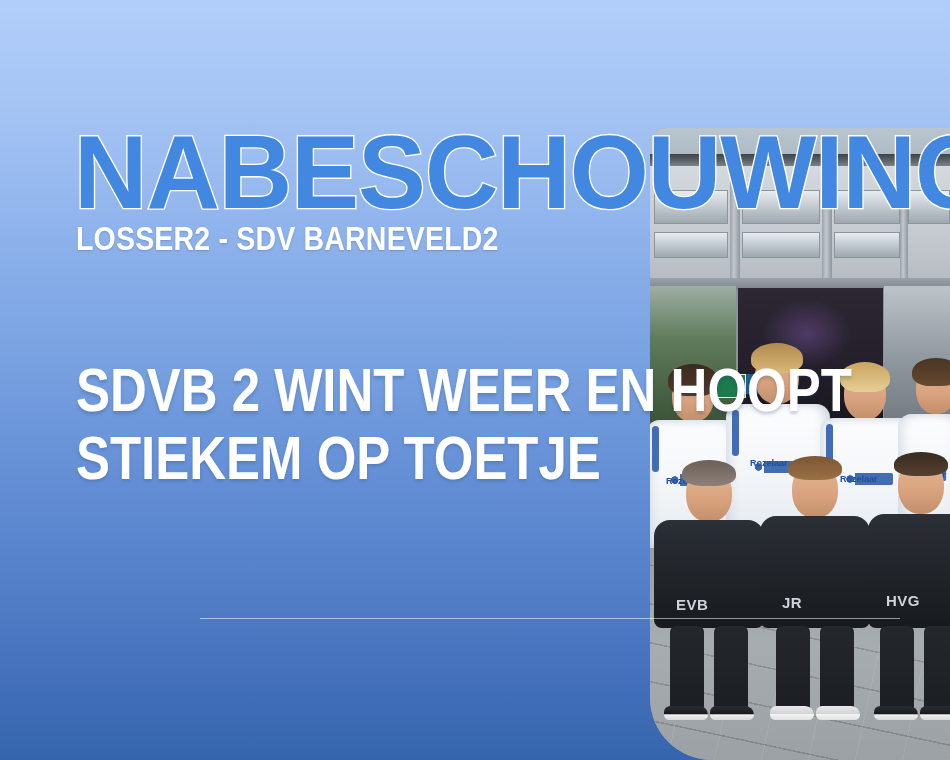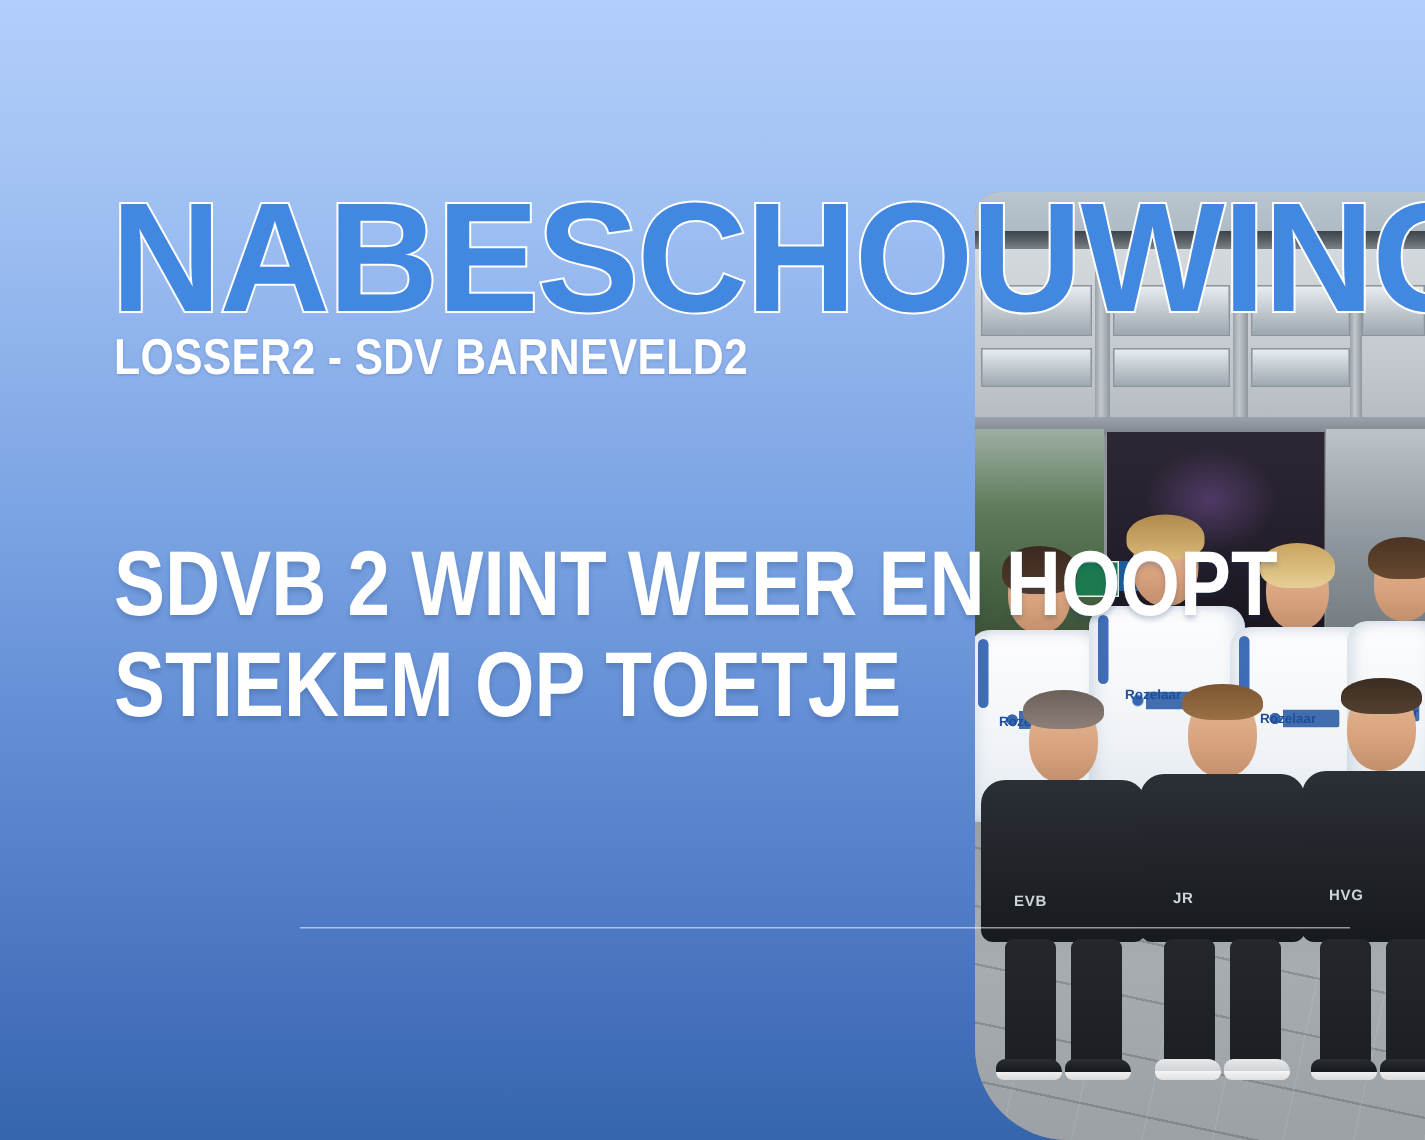--- a/index.html
+++ b/index.html
@@ -142,21 +142,21 @@
     border-radius: 4px 4px 8px 8px;
   }
   .staff-polo {
     position: absolute;
     background: linear-gradient(180deg,#2b2f36 0%,#202429 55%,#171a1f 100%);
     border-radius: 16px 16px 8px 8px;
   }
   .staff-initials {
     position: absolute;
     color: #cfd4da;
-    font-size: 10px;
+    font-size: 15px;
     font-weight: bold;
     letter-spacing: .5px;
     font-family: "Liberation Sans", sans-serif;
   }
   .legs {
     position: absolute;
     background: linear-gradient(180deg,#24272c 0%,#1b1e22 100%);
     border-radius: 6px;
   }
   .shoe {

